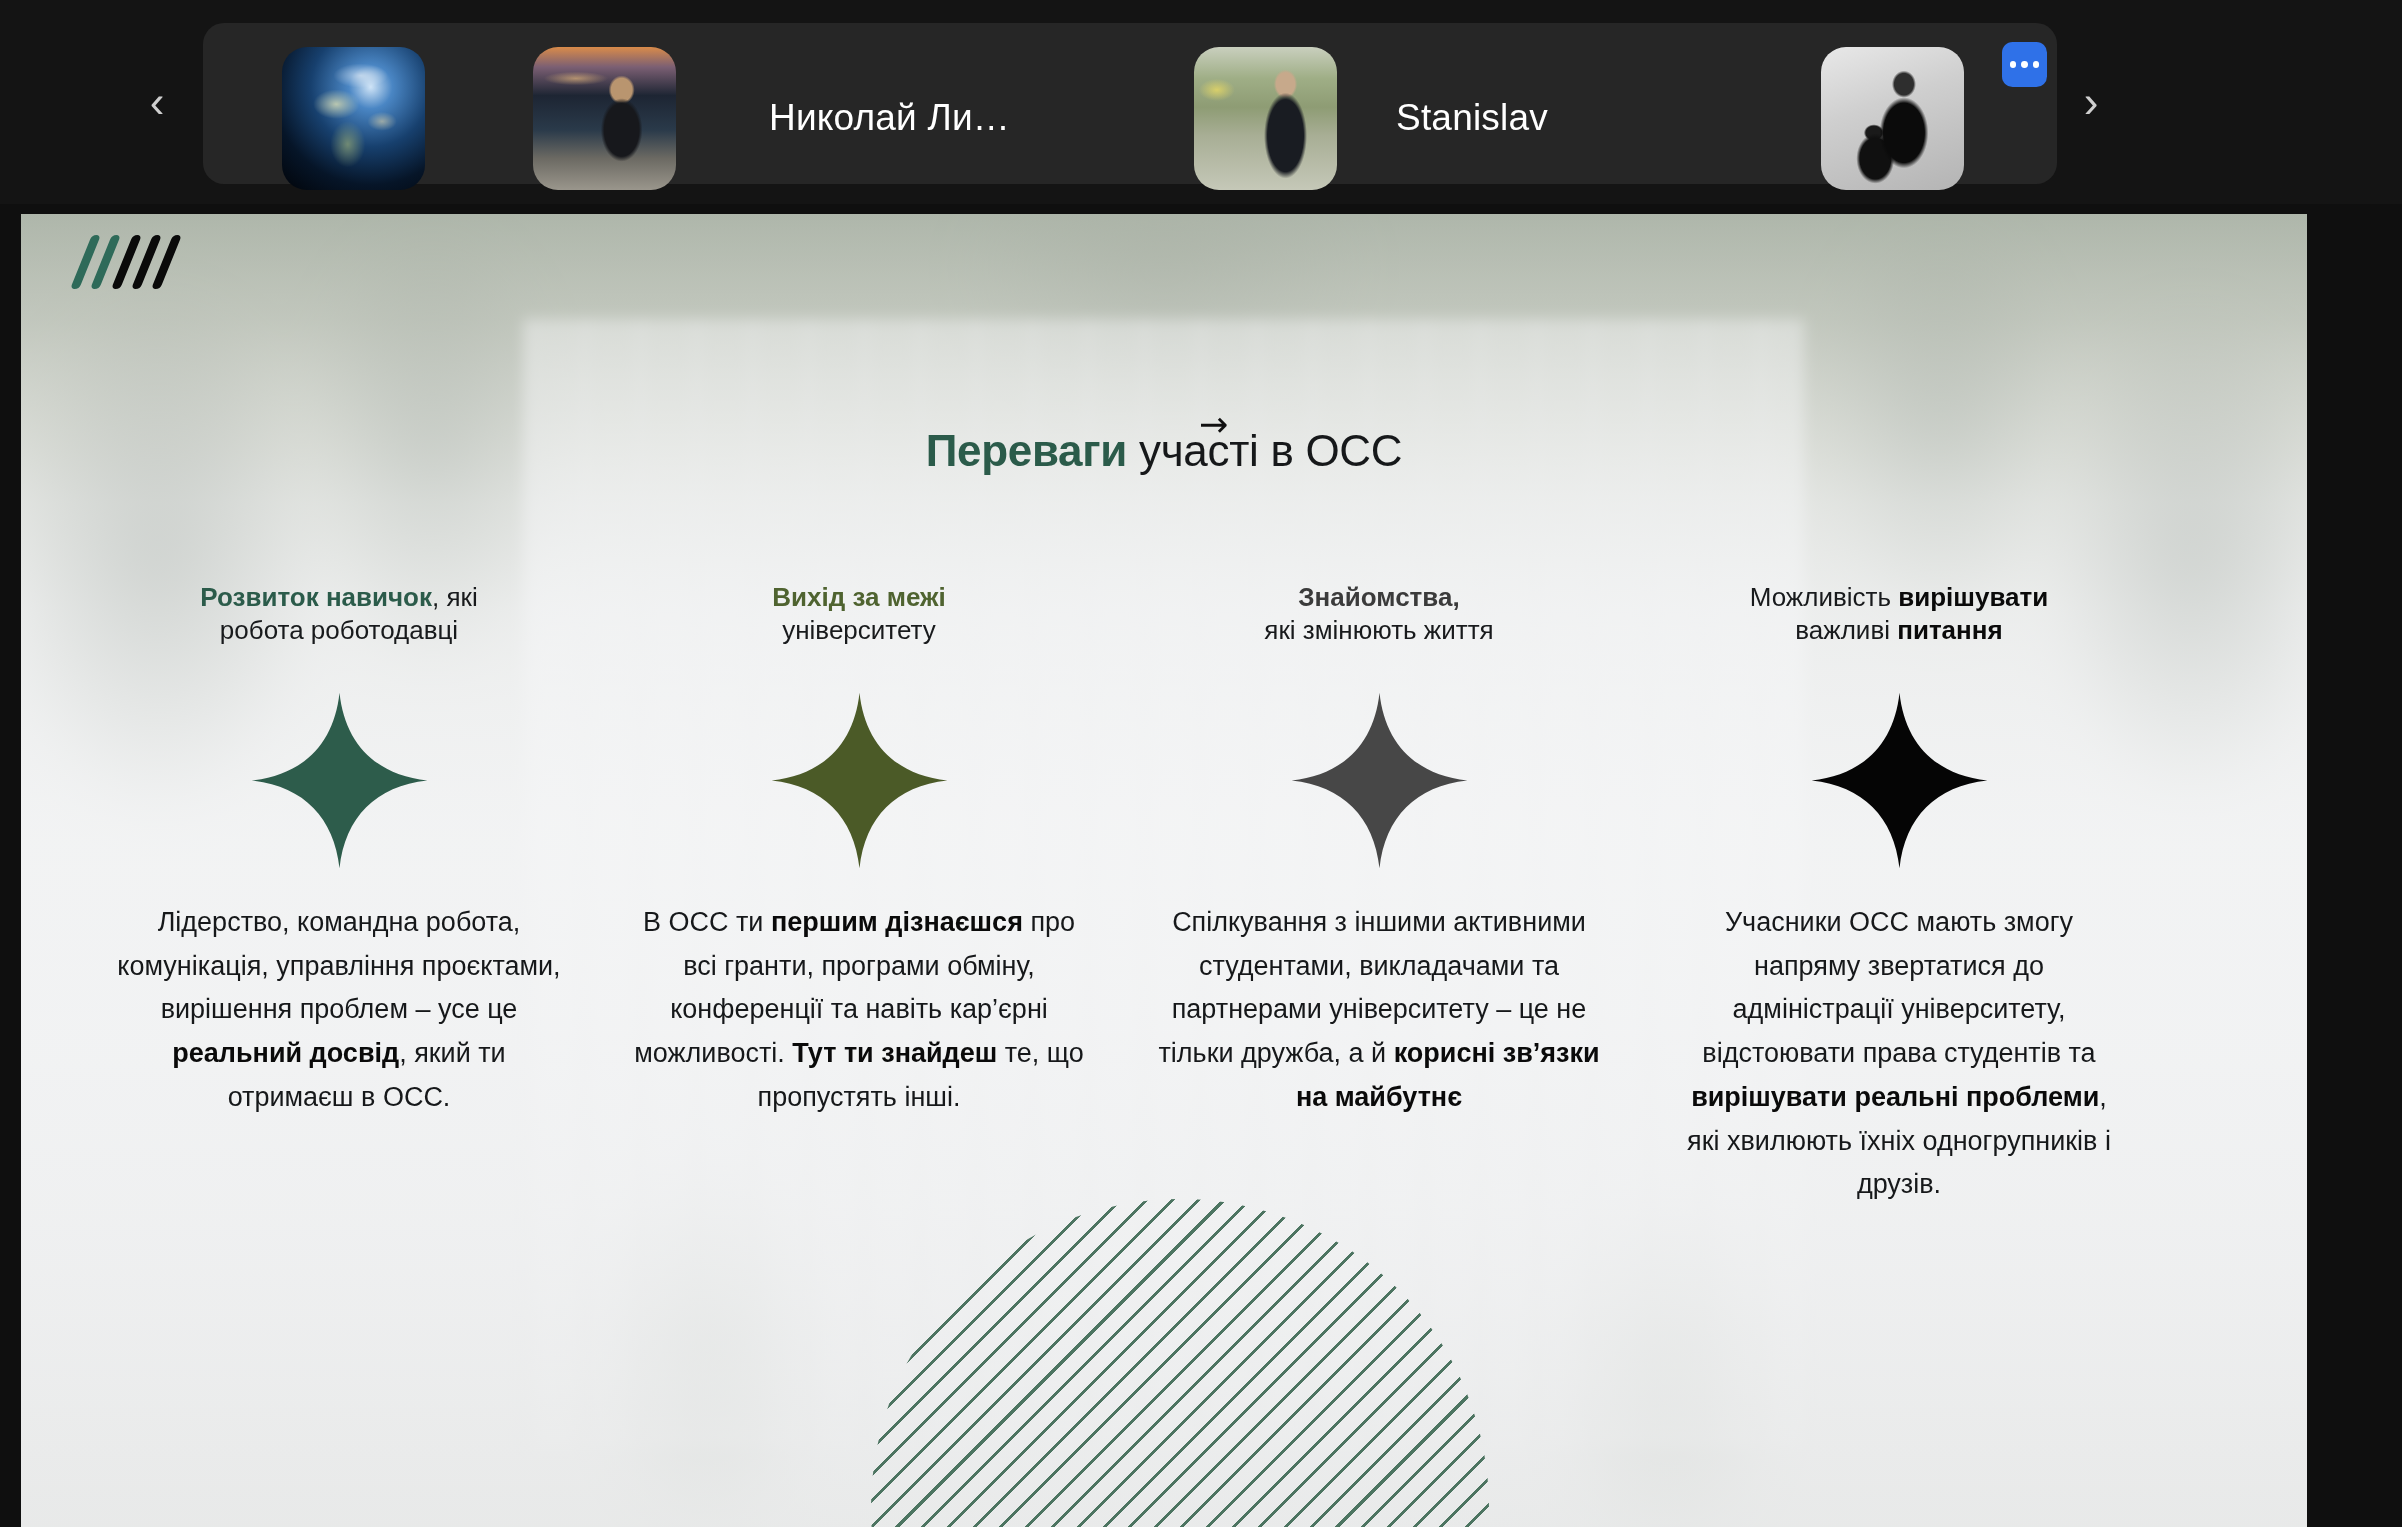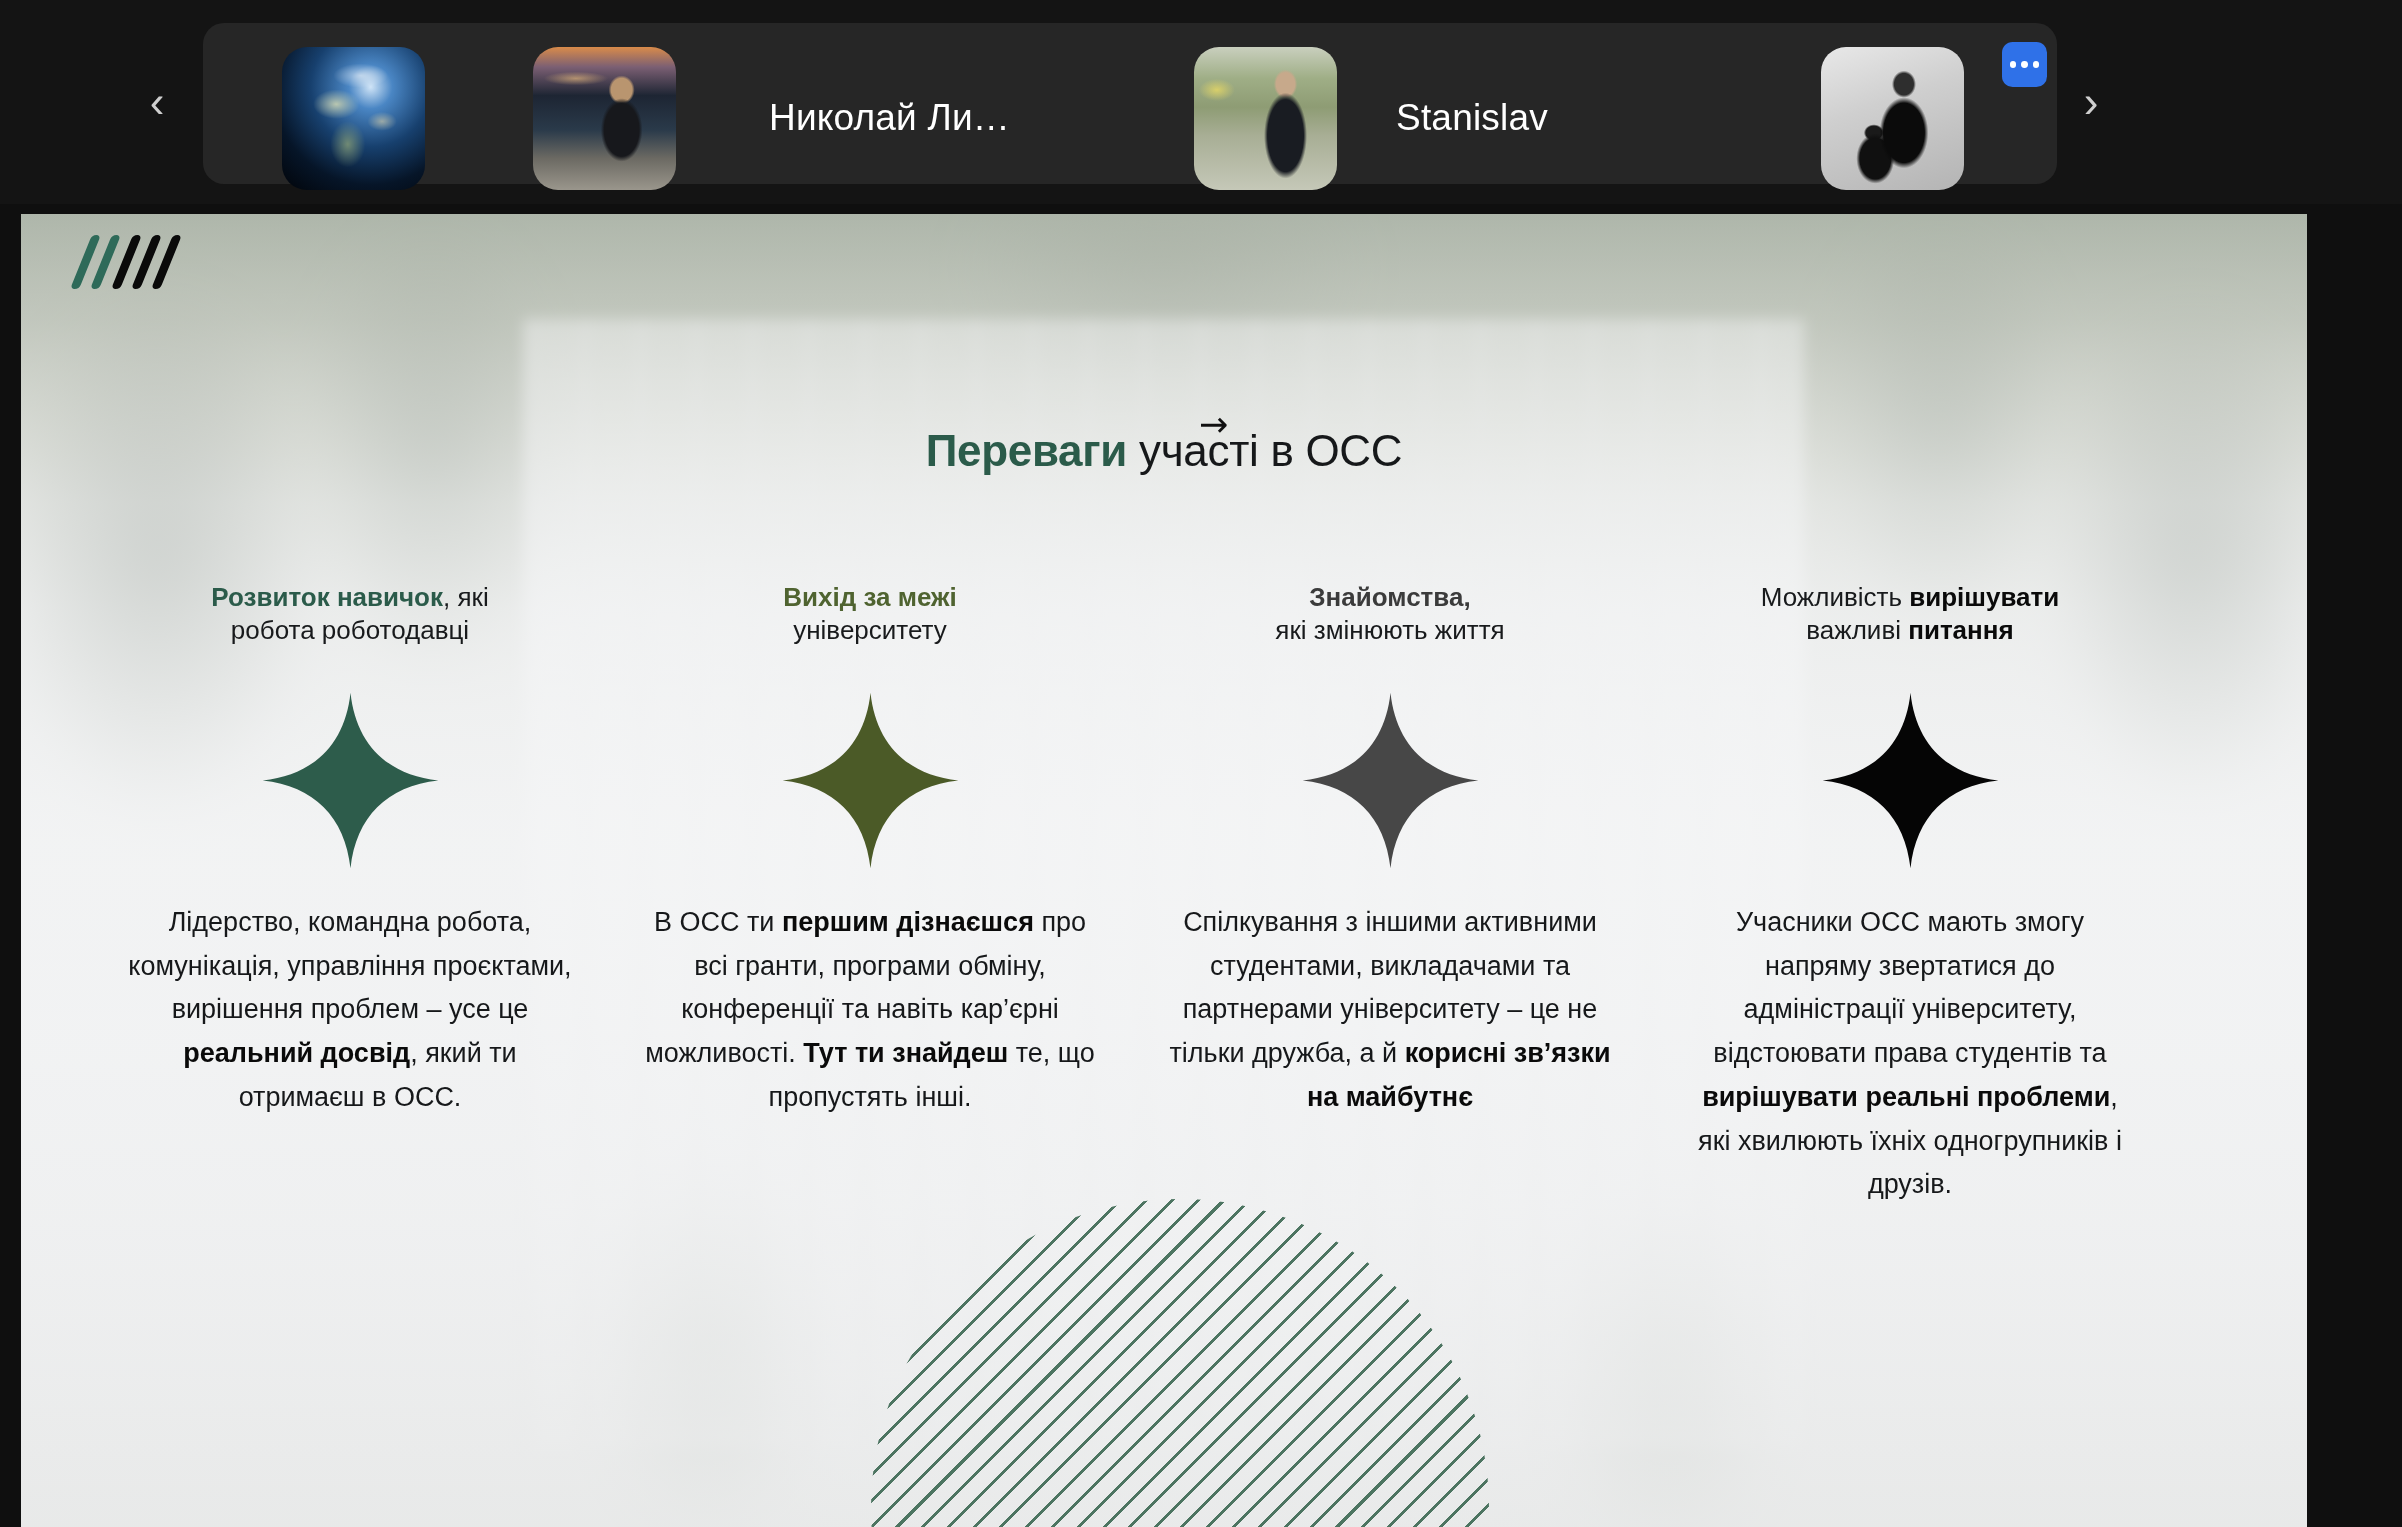--- a/index.html
+++ b/index.html
@@ -193,21 +193,21 @@
     font-size: 44px;
     font-weight: 400;
     color: #16181a;
     letter-spacing: -0.3px;
     white-space: nowrap;
   }
   #slide-title .accent { color: #2b5b4a; font-weight: 700; }
 
   
   #columns {
-    position: absolute; left: 81px; top: 367px;
+    position: absolute; left: 70px; top: 367px;
     width: 2134px;
     display: flex;
     gap: 24px;
   }
   .col { width: 496px; display: flex; flex-direction: column; align-items: center; }
 
   .col-heading {
     font-size: 26px;
     line-height: 1.28;
     text-align: center;

